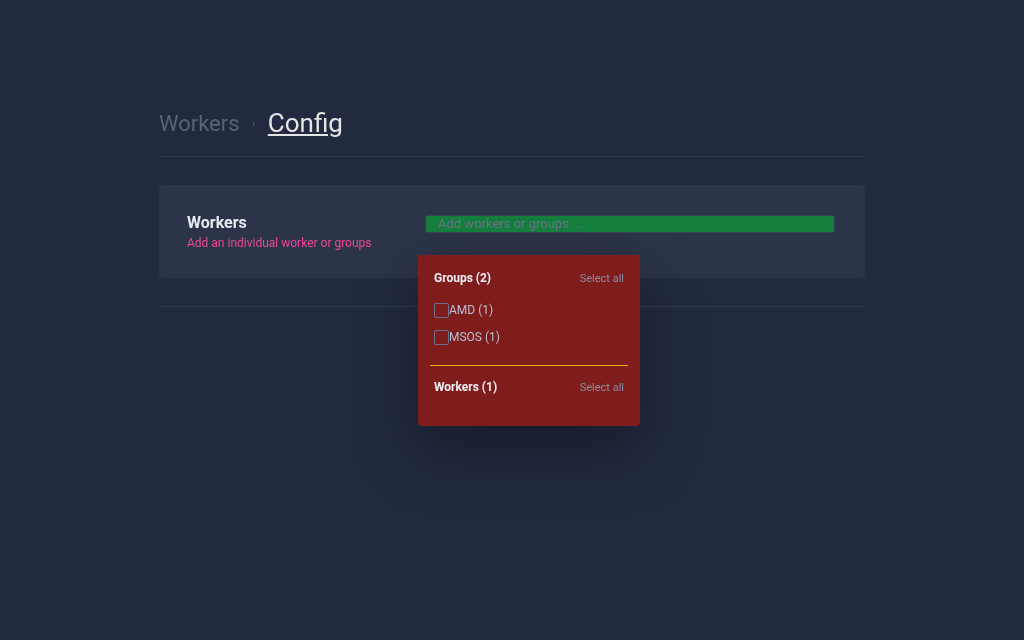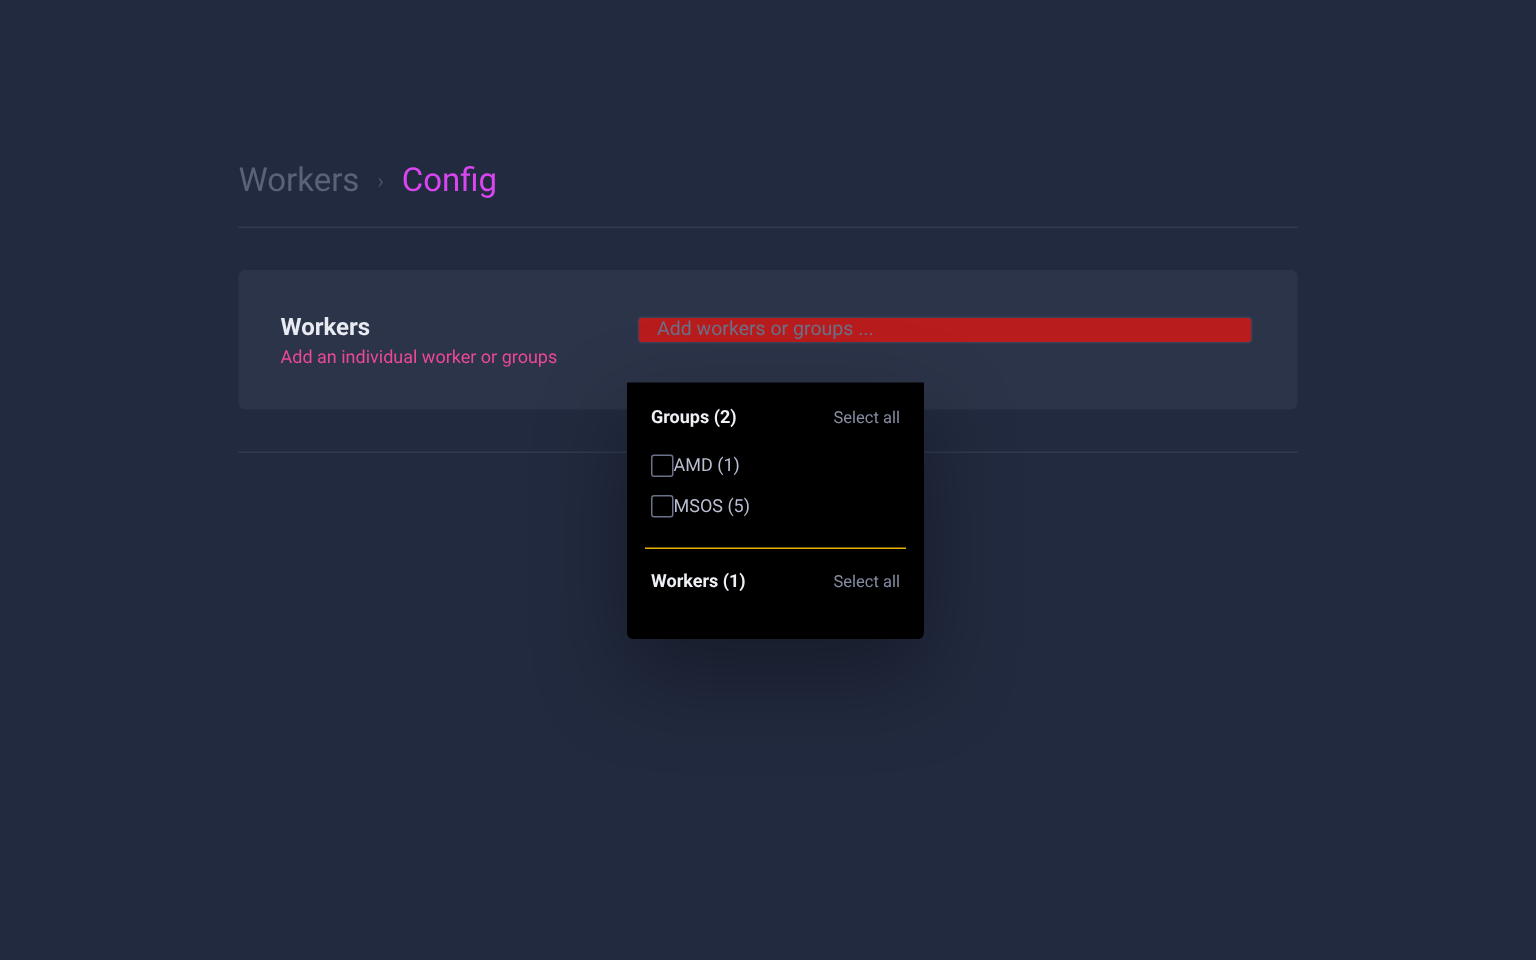--- a/index.html
+++ b/index.html
@@ -28,23 +28,24 @@
       margin-bottom: 18px;
     }
     .breadcrumb-item {
       cursor: pointer;
     }
     .breadcrumb-sep {
       color: #4a5168;
       font-size: 14px;
     }
     .breadcrumb-current {
-      color: #d946ef;
-      font-size: 22px;
+      color: #e5e5e5;
+      font-size: 26px;
       font-weight: 400;
+      text-decoration: underline;
     }
     .hr {
       border: none;
       border-top: 1px solid #323a50;
       margin-bottom: 28px;
     }
     .panel {
       background: #2c3449;
       border-radius: 4px;
       padding: 28px 30px 28px 28px;
@@ -65,21 +66,21 @@
     .panel-subtitle {
       color: #ec4899;
       font-size: 12px;
     }
     .input-wrap {
       flex: 1;
     }
     .text-input {
       width: 100%;
       height: 18px;
-      background: #b91c1c;
+      background: #15803d;
       border: 1px solid #3a4159;
       border-radius: 3px;
       padding: 0 12px;
       color: #cfd3e0;
       font-size: 13px;
       font-family: inherit;
       outline: none;
     }
     .text-input::placeholder {
       color: #6b7189;
@@ -87,22 +88,22 @@
     .hr2 {
       border: none;
       border-top: 1px solid #313a50;
     }
 
     
     .dropdown {
       position: absolute;
       left: 418px;
       top: 255px;
-      width: 198px;
-      background: #000000;
+      width: 222px;
+      background: #7f1d1d;
       border-radius: 0 0 4px 4px;
       box-shadow: 0 24px 60px rgba(0,0,0,0.35);
       padding: 16px 12px 10px;
     }
     .dd-section {
       padding-bottom: 10px;
     }
     .dd-section + .dd-section {
       border-top: 1px solid #eab308;
       padding-top: 14px;
@@ -183,21 +184,21 @@
     <div class="dd-header">
       <span class="dd-header-title">Groups (2)</span>
       <span class="dd-select-all">Select all</span>
     </div>
     <div class="dd-item">
       <span class="dd-checkbox"></span>
       <span class="dd-item-label">AMD (1)</span>
     </div>
     <div class="dd-item">
       <span class="dd-checkbox"></span>
-      <span class="dd-item-label">MSOS (5)</span>
+      <span class="dd-item-label">MSOS (1)</span>
     </div>
   </div>
   <div class="dd-section">
     <div class="dd-header">
       <span class="dd-header-title">Workers (1)</span>
       <span class="dd-select-all">Select all</span>
     </div>
   </div>
 </div>
 

